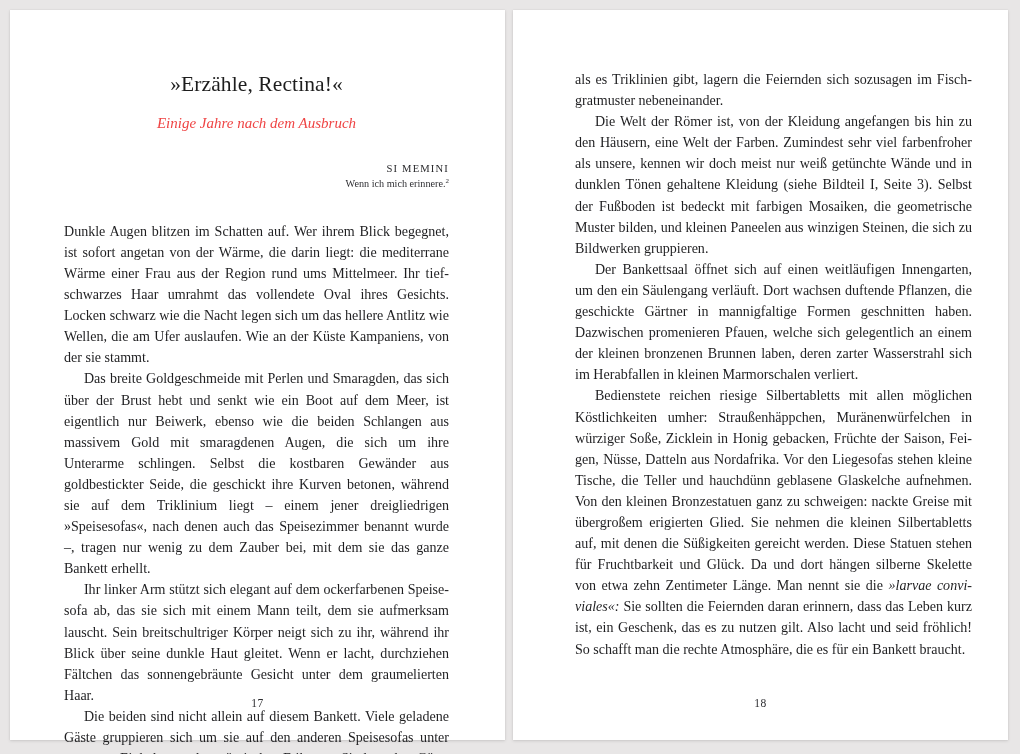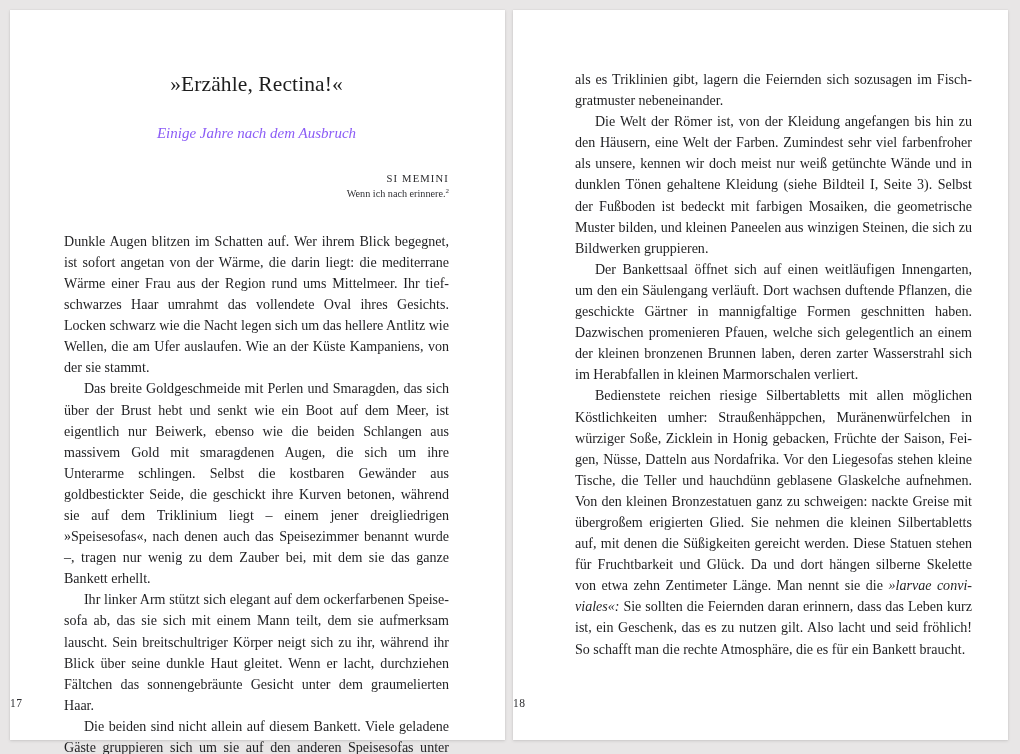--- a/index.html
+++ b/index.html
@@ -57,22 +57,22 @@
     font-size: 21.5px;
     font-weight: normal;
     letter-spacing: 0.1px;
     color: #1d1d1d;
     margin: 0;
     line-height: 1.2;
   }
   .chapter-subtitle {
     font-style: italic;
     font-size: 15px;
-    color: #8b5cf6;
-    margin: 26px 0 0 0;
+    color: #ef4444;
+    margin: 16px 0 0 0;
     line-height: 1.2;
   }
 
   
   .epigraph {
     text-align: right;
     margin-top: 30px;
   }
   .epigraph-latin {
     font-size: 10.6px;
@@ -114,21 +114,21 @@
     text-indent: 1.42em;
   }
   .body-text i { font-style: italic; }
 
   
   .folio {
     position: absolute;
     left: 0;
     right: 0;
     bottom: 31px;
-    text-align: left;
+    text-align: center;
     font-size: 11.5px;
     color: #2d2d30;
     letter-spacing: 0.4px;
   }
 </style>
 </head>
 <body>
 
 <div class="spread">
 
@@ -136,21 +136,21 @@
     <div class="page-inner">
 
       <div class="chapter-head">
         <h1 class="chapter-title">»Erzähle, Rectina!«</h1>
         <div class="chapter-subtitle">Einige Jahre nach dem Ausbruch</div>
       </div>
 
       <div class="epigraph">
         <div class="epigraph-latin">SI MEMINI</div>
         <div class="epigraph-translation">
-          <span>Wenn ich nach erinnere.</span><sup>2</sup>
+          <span>Wenn ich mich erinnere.</span><sup>2</sup>
         </div>
       </div>
 
       <div class="body-text">
         <p>Dunkle Augen blitzen im Schatten auf. Wer ihrem Blick begegnet, ist sofort angetan von der Wärme, die darin liegt: die mediterrane Wärme einer Frau aus der Region rund ums Mittelmeer. Ihr tief­schwarzes Haar umrahmt das vollendete Oval ihres Gesichts. Locken schwarz wie die Nacht legen sich um das hellere Antlitz wie Wellen, die am Ufer auslaufen. Wie an der Küste Kampaniens, von der sie stammt.</p>
         <p class="indent">Das breite Goldgeschmeide mit Perlen und Smaragden, das sich über der Brust hebt und senkt wie ein Boot auf dem Meer, ist eigent­lich nur Beiwerk, ebenso wie die beiden Schlangen aus massivem Gold mit smaragdenen Augen, die sich um ihre Unterarme schlingen. Selbst die kostbaren Gewänder aus goldbestickter Seide, die geschickt ihre Kurven betonen, während sie auf dem Triklinium liegt – einem jener dreigliedrigen »Speisesofas«, nach denen auch das Speisezim­mer benannt wurde –, tragen nur wenig zu dem Zauber bei, mit dem sie das ganze Bankett erhellt.</p>
         <p class="indent">Ihr linker Arm stützt sich elegant auf dem ockerfarbenen Speise­sofa ab, das sie sich mit einem Mann teilt, dem sie aufmerksam lauscht. Sein breitschultriger Körper neigt sich zu ihr, während ihr Blick über seine dunkle Haut gleitet. Wenn er lacht, durchziehen Fält­chen das sonnengebräunte Gesicht unter dem graumelierten Haar.</p>
         <p class="indent">Die beiden sind nicht allein auf diesem Bankett. Viele geladene Gäste gruppieren sich um sie auf den anderen Speisesofas unter strenger Einhaltung der römische Etikette. Sind mehr Gäste geladen,</p>
       </div>
 

